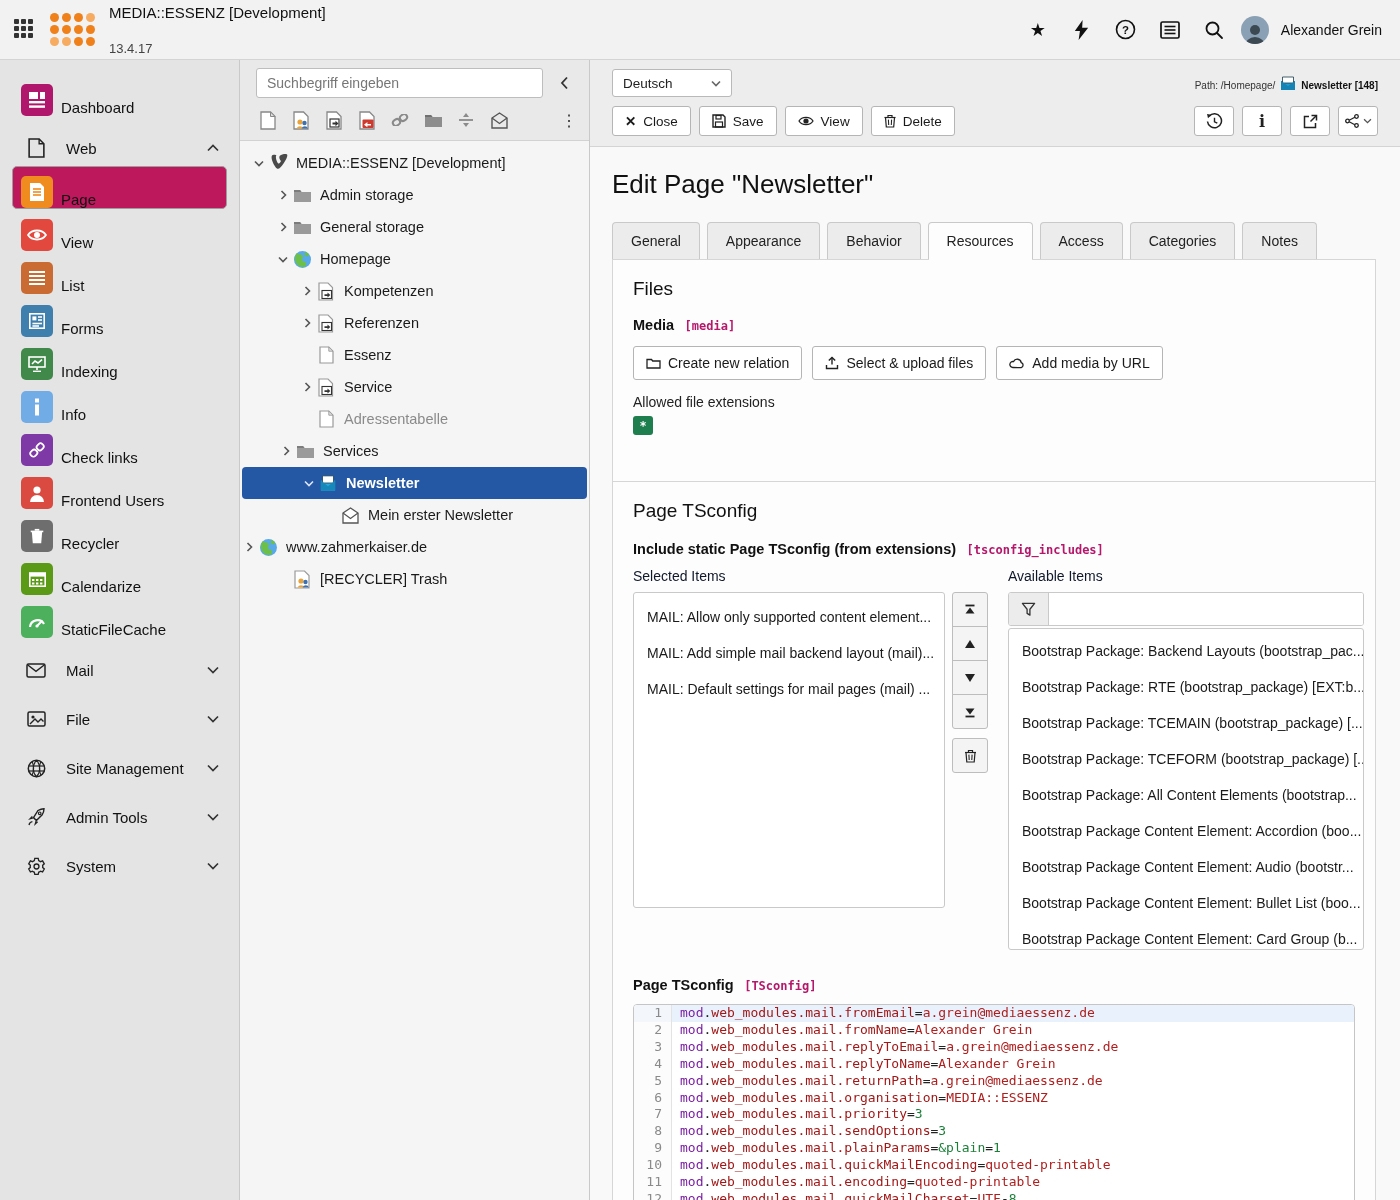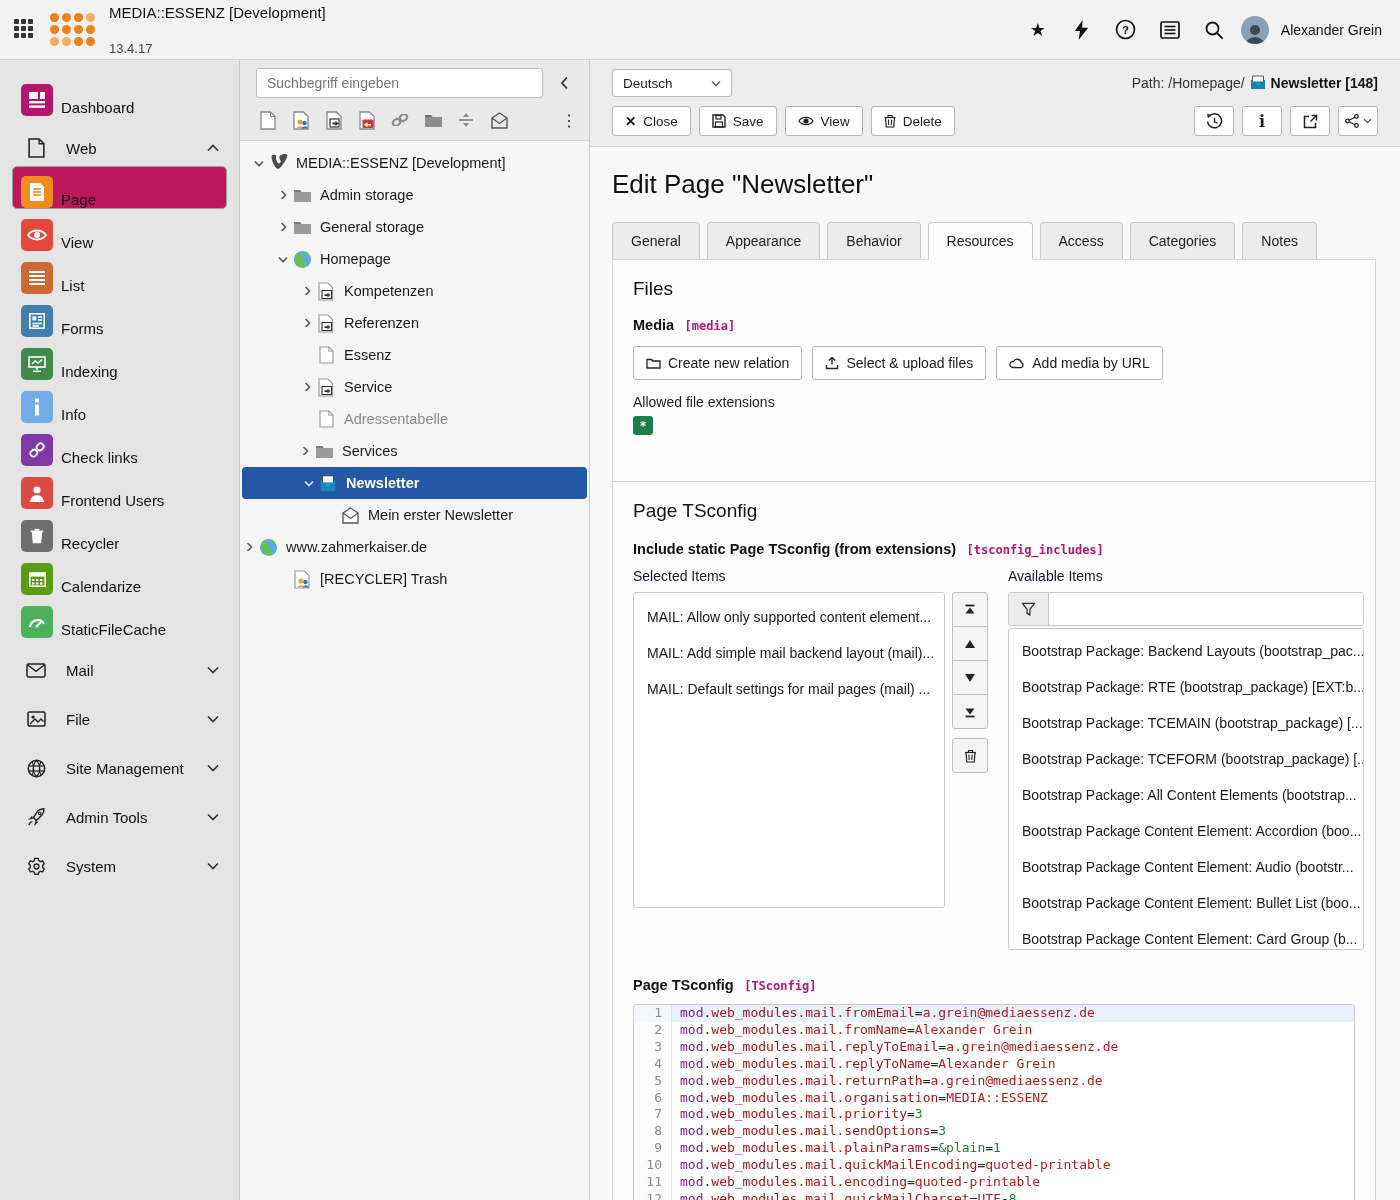--- a/index.html
+++ b/index.html
@@ -57,21 +57,21 @@
   .tree-row.selected .expander { color:#dce6f5; }
   .tree-row.muted { color:#8a8a8a; }
 
   
   .main { position:absolute; left:590px; top:60px; width:810px; height:1140px; background:#f9f9f9; }
   .docheader { background:#ededed; border-bottom:1px solid #d4d4d4; padding:8px 22px 10px 22px; }
   .dh-row1 { display:flex; align-items:center; height:30px; }
   .lang-select { width:120px; height:28px; background:#fff; border:1px solid #b9b9b9; border-radius:3px;
     display:flex; align-items:center; padding:0 10px; font-size:13.5px; color:#222; cursor:pointer; }
   .lang-select .chev { margin-left:auto; color:#666; }
-  .dh-path { margin-left:auto; font-size:14px; color:#333; display:flex; align-items:flex-start; gap:4px; }
+  .dh-path { margin-left:auto; font-size:10px; color:#333; display:flex; align-items:flex-end; gap:4px; }
   .dh-path b { color:#111; }
   .dh-row2 { display:flex; align-items:center; margin-top:8px; gap:8px; }
   .btn { display:inline-flex; align-items:center; gap:7px; height:30px; padding:0 12px; background:#fff;
     border:1px solid #b5b5b5; border-radius:3px; font-size:13.5px; color:#1a1a1a; cursor:pointer;
     font-family:"Liberation Sans",sans-serif; }
   .dh-right { margin-left:auto; display:flex; gap:8px; }
   .icobtn { width:40px; height:30px; background:#fff; border:1px solid #b5b5b5; border-radius:3px;
     display:flex; align-items:center; justify-content:center; gap:4px; cursor:pointer; color:#222; }
 
   .content { padding:22px 24px 0 22px; }
@@ -611,21 +611,21 @@
       <div class="tree-row  muted" style="padding-left:58px">
     <span class="expander"></span>
     <span class="node-ico">
           <svg width="15" height="18" viewBox="0 0 15 18">
             <path d="M1 1 h8.8 l4.2 4.2 V17 H1z" fill="#fff" stroke="#9a9a9a" stroke-width="1.2"></path>
             <path d="M9.8 1 l4.2 4.2 h-4.2z" fill="#e2e2e2" stroke="#9a9a9a" stroke-width="0.9"></path>
           </svg>
         </span>
     <span>Adressentabelle</span>
   </div>
-      <div class="tree-row  " style="padding-left:56px">
+      <div class="tree-row  " style="padding-left:37px">
     <span class="expander">
           <svg width="7" height="10" viewBox="0 0 7 10">
             <polyline points="1.5,1 5.5,5 1.5,9" fill="none" stroke="currentColor" stroke-width="1.6"></polyline>
           </svg>
         </span>
     <span class="node-ico">
           <svg width="19" height="15" viewBox="0 0 19 15">
             <path d="M1 2 h6 l1.5 2 H18 V14 H1z" fill="#9a9a9a"></path>
             <path d="M1 2 h6 l1.5 2 H1z" fill="#7c7c7c"></path>
           </svg>

